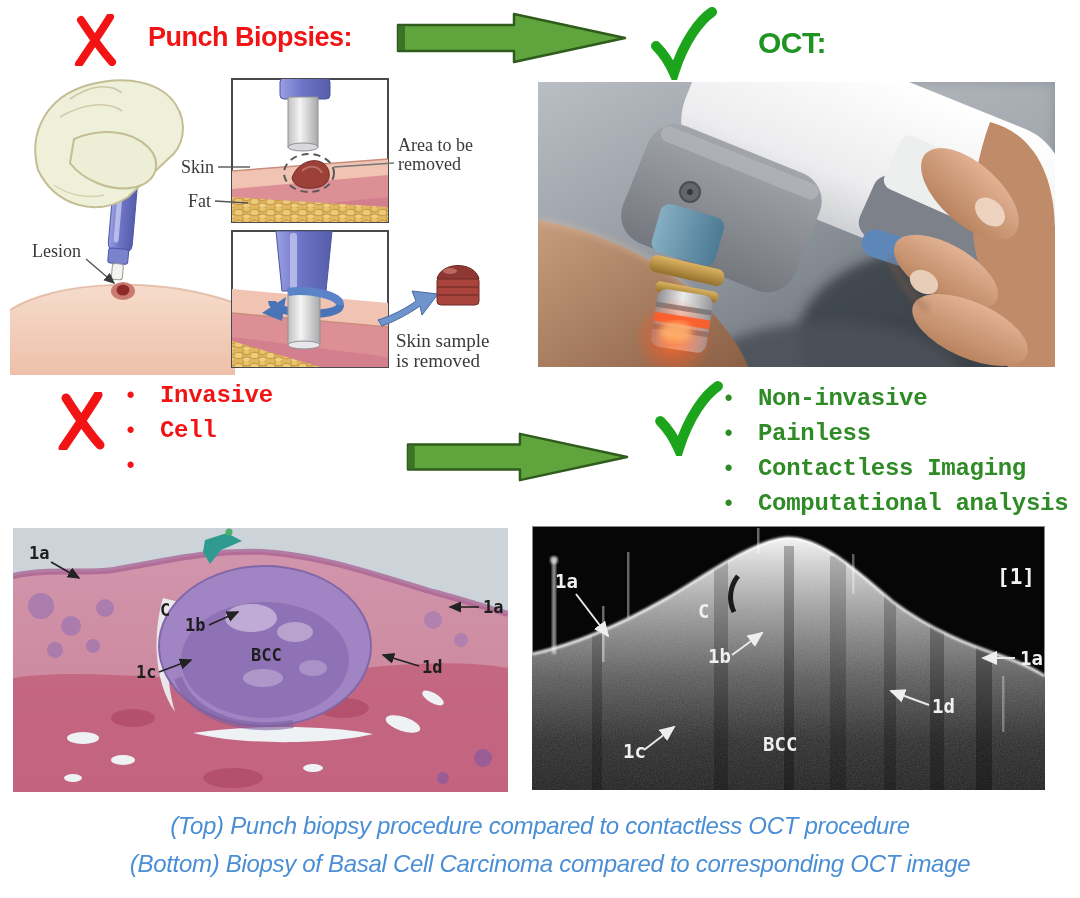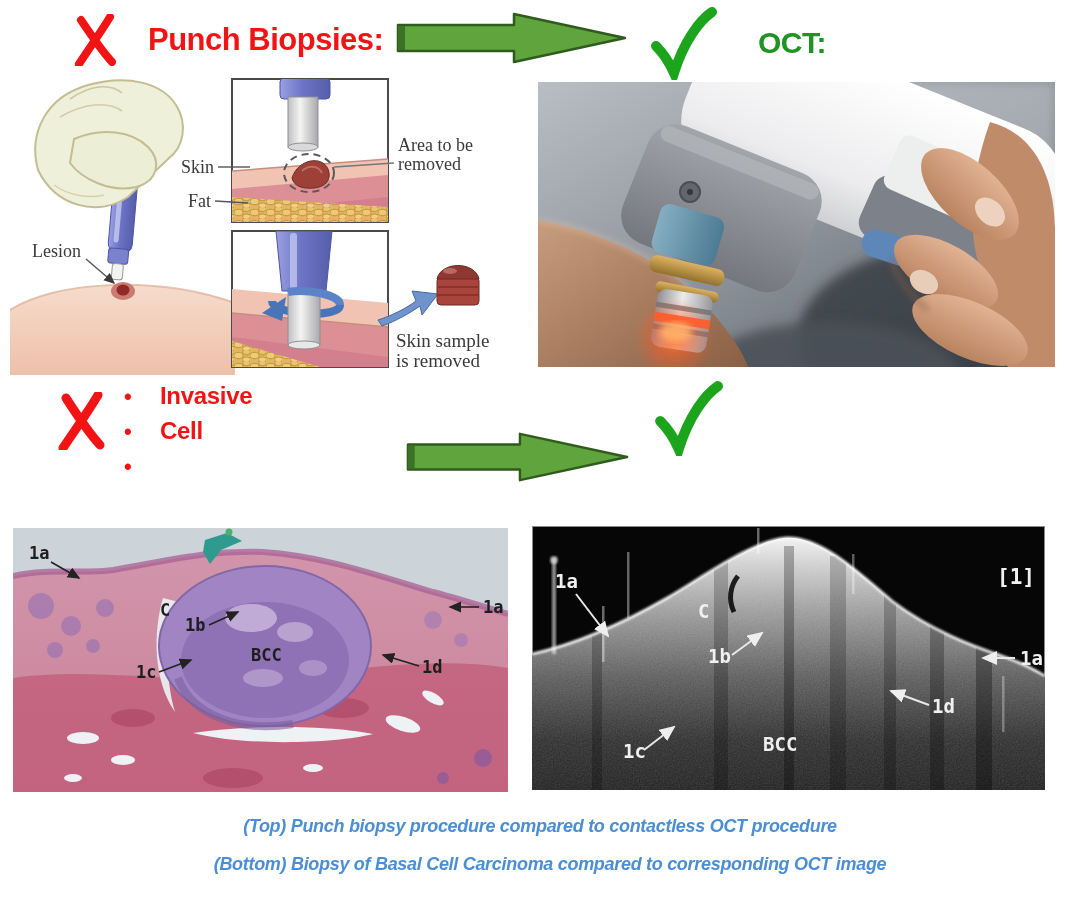--- a/index.html
+++ b/index.html
@@ -1,30 +1,30 @@
 <!DOCTYPE html>
 <html><head>
 <meta charset="utf-8">
 <style>
   html,body{margin:0;padding:0;background:#fff;}
   .canvas{position:relative;width:1080px;height:898px;background:#ffffff;overflow:hidden;
           font-family:"Liberation Sans",sans-serif;}
   .abs{position:absolute;}
   .hdr{font-weight:bold;letter-spacing:-0.5px;}
-  .hdr-red{color:#f21414;font-size:31px;text-align:right;}
+  .hdr-red{color:#f21414;font-size:27px;text-align:right;}
   .hdr-green{color:#1f9422;font-size:30px;}
   ul.blist{list-style:none;margin:0;padding:0;}
   ul.blist li{display:flex;align-items:flex-start;height:35px;font-weight:bold;
-              font-size:24px;letter-spacing:-0.3px;}
+              font-size:24px;letter-spacing:-0.3px;font-family:Liberation Mono, monospace;}
   ul.blist li .blt{width:36px;text-align:left;padding-left:6px;font-size:22px;line-height:29px;}
   ul.blist li .blt::before{content:"\2022";}
   .red-list{color:#f21414;}
   .green-list{color:#2e8b25;}
-  .caption-line{left:0;right:0;text-align:center;color:#4a8ed5;font-weight:bold;
-                font-style:italic;font-size:18px;letter-spacing:-0.3px;line-height:32px;}
+  .caption-line{left:0;right:0;text-align:center;color:#4a8ed5;font-weight:normal;
+                font-style:italic;font-size:24px;letter-spacing:-0.3px;line-height:32px;}
   svg text.serifLbl{font-family:"Liberation Serif",serif;fill:#3a3a3a;}
   svg text.imgLbl{font-family:"DejaVu Sans Mono",monospace;font-weight:bold;}
 </style>
 </head>
 <body>
 
 <div class="canvas">
 
   <svg class="abs" style="left:74px;top:14px;" width="44" height="52" viewBox="0 0 44 52">
     <path d="M7,6 C15,18 27,36 38,48" stroke="#f21414" stroke-width="8" stroke-linecap="round" fill="none"></path>
@@ -275,20 +275,38 @@
 
   <svg class="abs" style="left:406px;top:431px;" width="224" height="52" viewBox="0 0 232 52">
     <polygon points="2,13 118,13 118,2 229,26 118,50 118,39 2,39" fill="#5fa43c" stroke="#2f5c1d" stroke-width="2.5" stroke-linejoin="round"></polygon>
     <rect x="2" y="14" width="7" height="24" fill="#3c7226"></rect>
   </svg>
 
   <svg class="abs" style="left:650px;top:380px;" width="76" height="76" viewBox="0 0 74 74">
     <path d="M10,40 C18,48 24,58 28,67 C38,35 54,14 66,6" stroke="#1da41d" stroke-width="10" stroke-linecap="round" fill="none"></path>
   </svg>
 
+  <ul class="blist green-list abs" style="left:716px;top:385px;">
+    <li>
+        <span class="blt"></span>
+        <span>Non-invasive</span>
+      </li>
+    <li>
+        <span class="blt"></span>
+        <span>Painless</span>
+      </li>
+    <li>
+        <span class="blt"></span>
+        <span>Contactless Imaging</span>
+      </li>
+    <li>
+        <span class="blt"></span>
+        <span>Computational analysis</span>
+      </li>
+  </ul>
 
   <svg class="abs" style="left:13px;top:528px;" width="495" height="264" viewBox="0 0 495 264">
     <defs>
       <linearGradient id="hTis" x1="0" y1="0" x2="0" y2="1">
         <stop offset="0" stop-color="#d195ab"></stop>
           <stop offset="0.55" stop-color="#cd8AA0"></stop>
         <stop offset="1" stop-color="#c47390"></stop>
       </linearGradient>
       <marker id="ahBlk" markerWidth="9" markerHeight="8" refX="7" refY="3.5" orient="auto">
         <path d="M0,0 L8,3.5 L0,7 Z" fill="#222222"></path>

